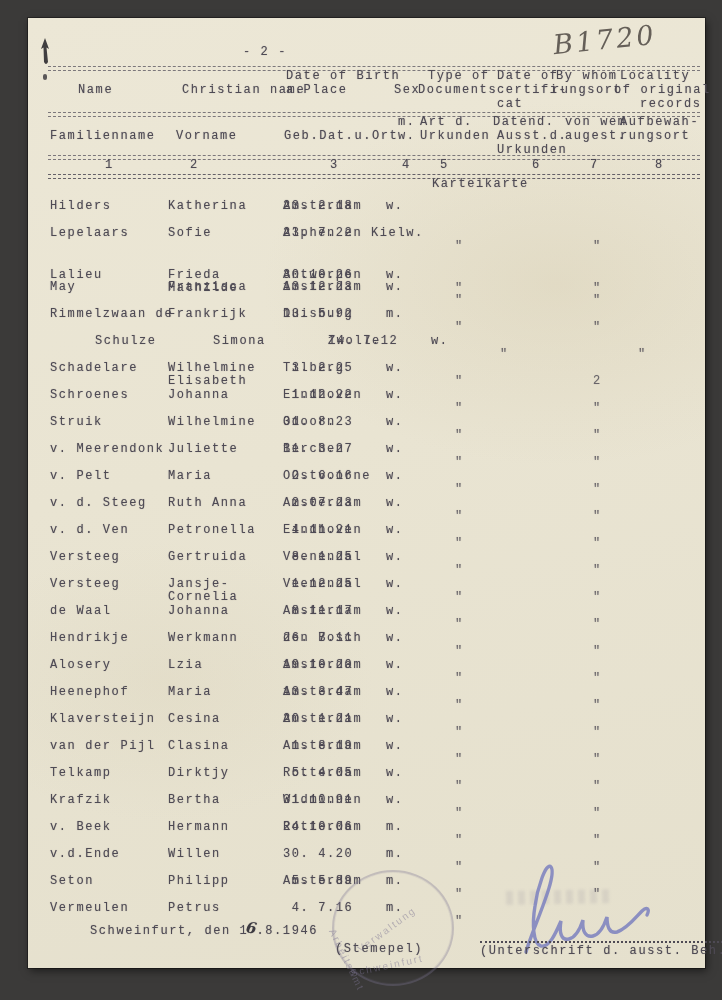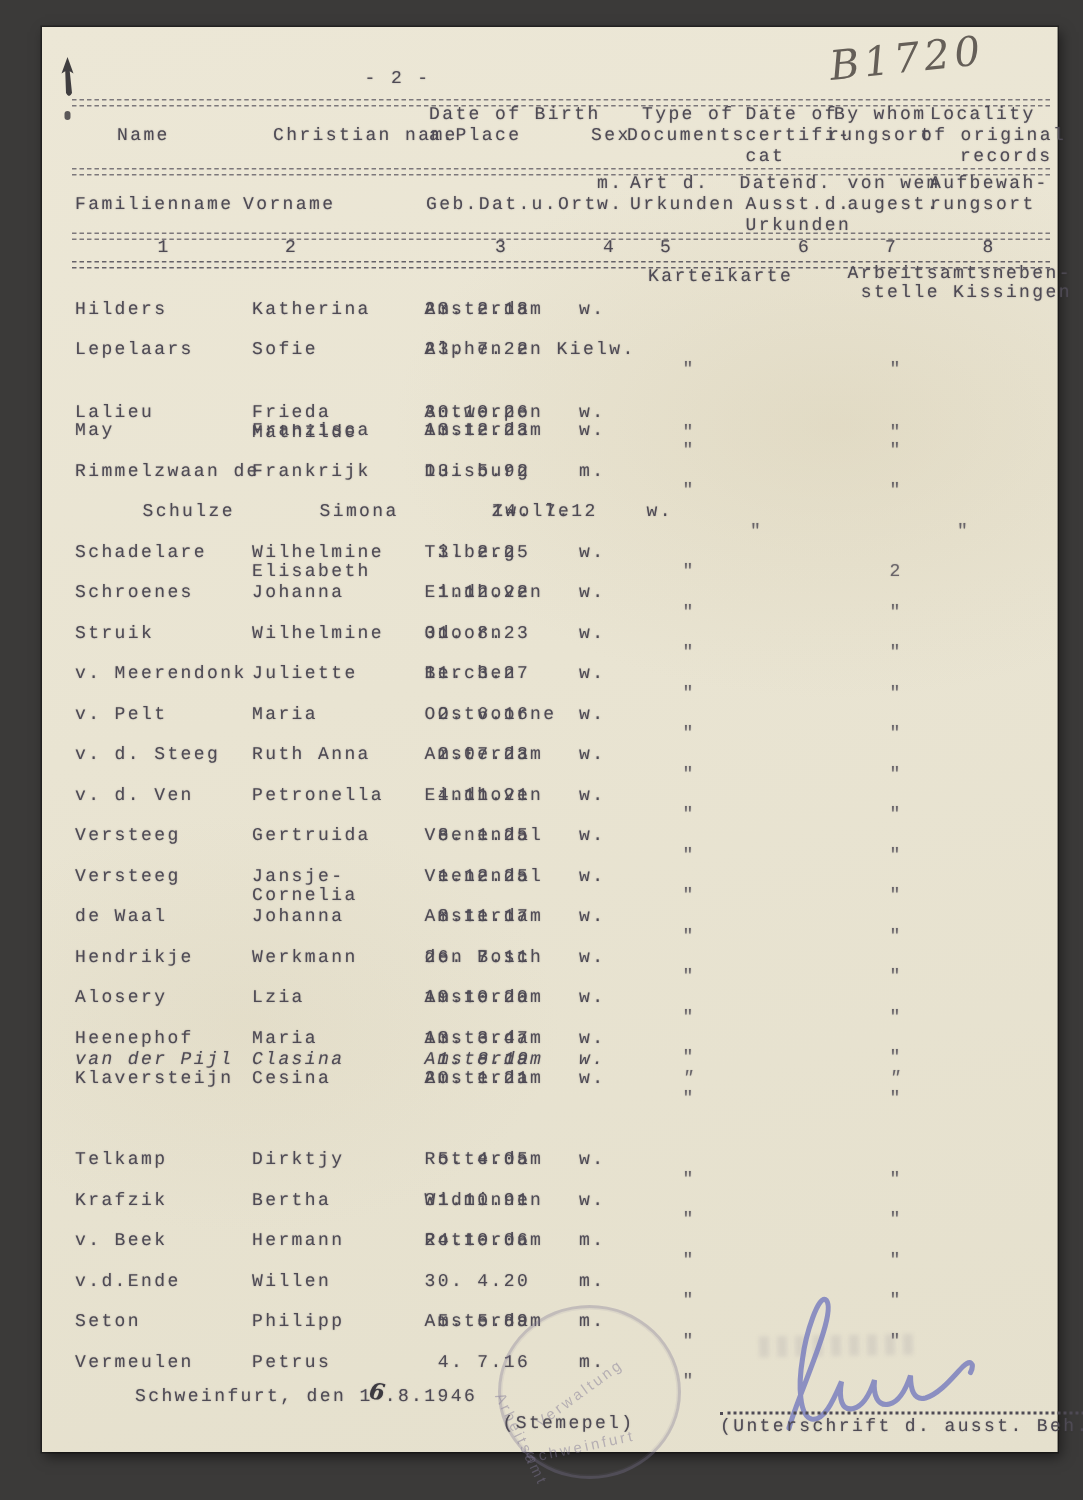--- a/index.html
+++ b/index.html
@@ -112,41 +112,39 @@
   <span class="t" style="left:586px;top:66px">of original</span>
   <span class="t" style="left:469px;top:80px">cat</span>
   <span class="t" style="left:612px;top:80px">records</span>
 
   <span class="t" style="left:370px;top:98px">m.</span>
   <span class="t" style="left:392px;top:98px">Art d.</span>
   <span class="t" style="left:465px;top:98px">Datend.</span>
   <span class="t" style="left:537px;top:98px">von wem</span>
   <span class="t" style="left:592px;top:98px">Aufbewah-</span>
   <span class="t" style="left:22px;top:112px">Familienname</span>
-  <span class="t" style="left:134px;top:112px">Vorname</span>
+  <span class="t" style="left:148px;top:112px">Vorname</span>
   <span class="t" style="left:256px;top:112px">Geb.Dat.u.Ort</span>
   <span class="t" style="left:370px;top:112px">w.</span>
   <span class="t" style="left:392px;top:112px">Urkunden</span>
   <span class="t" style="left:469px;top:112px">Ausst.d.</span>
   <span class="t" style="left:537px;top:112px">augest.</span>
   <span class="t" style="left:592px;top:112px">rungsort</span>
   <span class="t" style="left:469px;top:126px">Urkunden</span>
 
   <span class="t" style="left:77px;top:141px">1</span>
   <span class="t" style="left:162px;top:141px">2</span>
   <span class="t" style="left:302px;top:141px">3</span>
   <span class="t" style="left:374px;top:141px">4</span>
   <span class="t" style="left:412px;top:141px">5</span>
   <span class="t" style="left:504px;top:141px">6</span>
   <span class="t" style="left:562px;top:141px">7</span>
   <span class="t" style="left:627px;top:141px">8</span>
 
   <span class="t" style="left:404px;top:160px">Karteikarte</span>
-  <span class="t" style="left:537px;top:158px">Arbeitsamtsneben-
- stelle Kissingen</span>
 
   <div id="rows-host">
   <div class="row" style="top: 182px;">
     <span class="t cell fam">Hilders</span>
     <span class="t cell giv">Katherina</span>
     <span class="t cell giv2 l2"></span>
     <span class="cell line1">
       <span class="t dateplace" style="position:static">23. 2.18</span>
       <span class="t" style="position:static"></span>
     </span>
@@ -455,21 +453,21 @@
       <span class="t" style="position:static"></span>
     </span>
     <span class="cell line2">
       <span class="t dateplace" style="position:static">Amsterdam</span>
       <span class="t" style="position:static">w.</span>
     </span>
     <span class="t cell c5 l2 dim">"</span>
     <span class="t cell c7 l2 dim">"</span>
   </div>
 
-  <div class="row" style="top: 682px; font-style: italic;">
+  <div class="row" style="top: 722px;">
     <span class="t cell fam">van der Pijl</span>
     <span class="t cell giv">Clasina</span>
     <span class="t cell giv2 l2"></span>
     <span class="cell line1">
       <span class="t dateplace" style="position:static"> 1. 8.19</span>
       <span class="t" style="position:static"></span>
     </span>
     <span class="cell line2">
       <span class="t dateplace" style="position:static">Amsterdam</span>
       <span class="t" style="position:static">w.</span>

